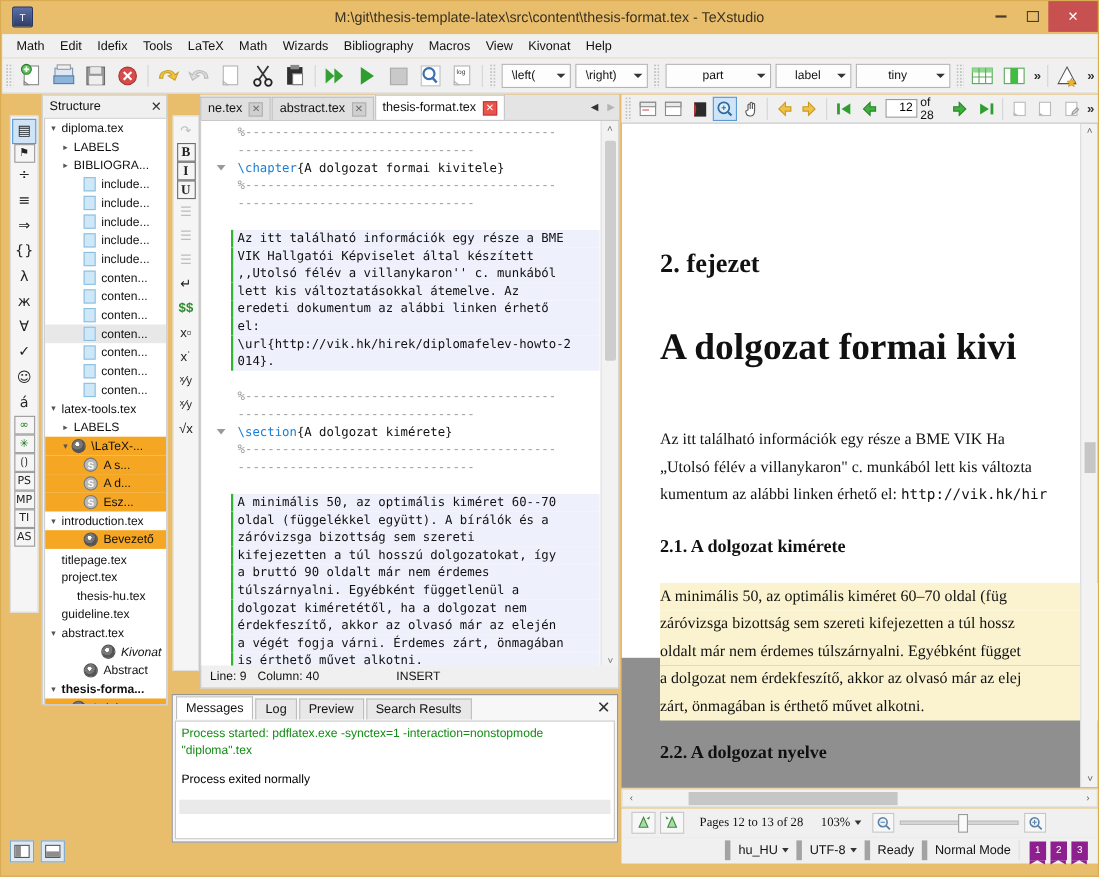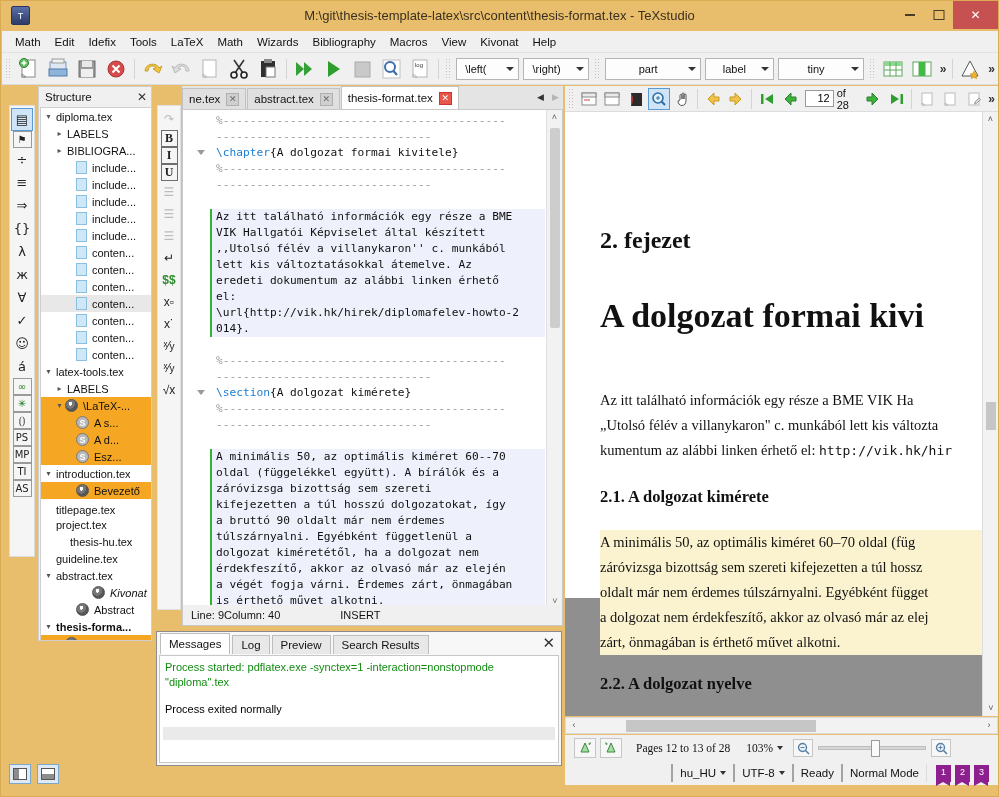--- a/index.html
+++ b/index.html
@@ -140,21 +140,21 @@
   .cm { color:#9a9a9a; }
   .triangle { position:absolute; width:0;height:0;border-left:4px solid transparent;border-right:4px solid transparent;border-top:5px solid #9a9a9a; left:14px;}
   .ed-sb { position:absolute; right:0; top:0; width:16px; height:100%; background:#f2f2f2; border-left:1px solid #e0e0e0;}
   .ed-sb .arw { height:15px; text-align:center; line-height:15px; font-size:9px; color:#666;}
   .ed-sb .thumb { position:absolute; left:3px; top:18px; width:10px; height:200px; background:#cdcdcd; border-radius:2px;}
   .ed-status {
     position:absolute; left:181px; top:604px; width:381px; height:21px;
     background:#f0f0f0; border:1px solid #c8c8c8; border-top:none;
     display:flex; align-items:center; font-size:11px; color:#111;
   }
-  .ed-status span { margin-right:0; }
+  .ed-status span { margin-right:10px; }
   
   .msgpanel {
     position:absolute; left:155px; top:630px; width:406px; height:135px;
     background:#f7f7f7; border:1px solid #8c8c8c;
   }
   .msgtabs { height:22px; display:flex; align-items:flex-end; padding-left:3px; position:relative;}
   .mtab { height:19px; background:#e8e8e8; border:1px solid #bdbdbd; border-bottom:none;
           padding:0 8px; font-size:11.5px; color:#111; display:flex; align-items:center; margin-right:2px;}
   .mtab.active { background:#fff; height:21px; }
   .msgx { position:absolute; right:6px; top:2px; font-size:15px; color:#333; }
@@ -198,21 +198,21 @@
   }
   .zbtn { width:20px; height:18px; border:1px solid #c6c6c6; background:#f7f7f7;
           display:flex;align-items:center;justify-content:center;}
   .zslider { width:108px; height:4px; background:#d6d6d6; border:1px solid #bdbdbd; position:relative; margin:0 5px;}
   .zslider .knob { position:absolute; left:52px; top:-7px; width:9px; height:17px; background:#fafafa; border:1px solid #9a9a9a;}
   .mainstatus {
     position:absolute; left:564px; top:760px; width:433px; height:24px;
     display:flex; align-items:center; justify-content:flex-end; font-size:11.5px; color:#111;
     background:#f0f0f0;
   }
-  .mainstatus .cell { padding:0 7px; border-left:2px solid #a3a3a3; height:18px; display:flex; align-items:center;}
+  .mainstatus .cell { padding:0 7px; border-left:5px solid #a3a3a3; height:18px; display:flex; align-items:center;}
   .bkm { width:15px; height:17px; background:#8e1f8e; color:#fff; font-size:9px;
          text-align:center; line-height:14px; margin:0 2px; position:relative;}
   .bkm:after{content:"";position:absolute;left:0;bottom:-4px;border-left:7.5px solid #8e1f8e;border-right:7.5px solid #8e1f8e;border-bottom:4px solid transparent;}
   .arwdn { width:0;height:0;border-left:3.5px solid transparent;border-right:3.5px solid transparent;border-top:4px solid #333; margin-left:4px;}
 </style>
 </head>
 <body>
 
 <div class="win">
 

